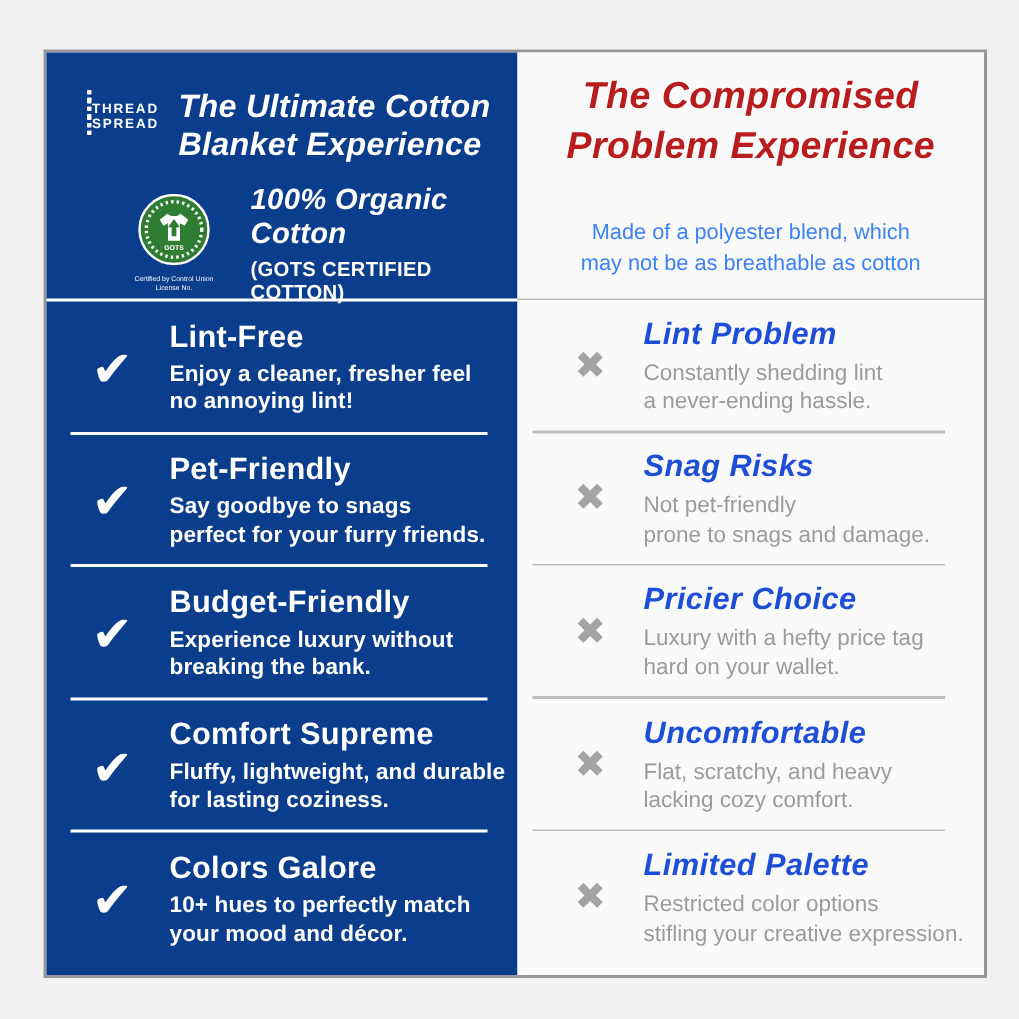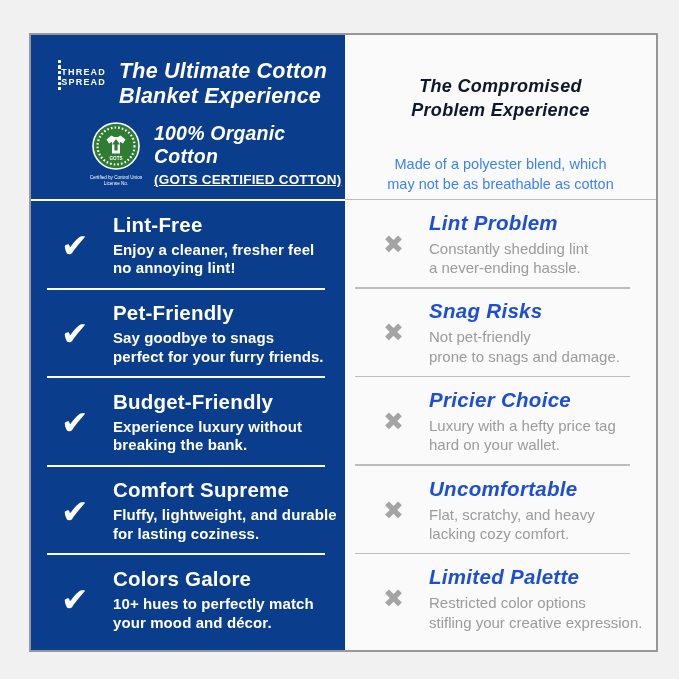--- a/index.html
+++ b/index.html
@@ -26,44 +26,44 @@
     box-sizing:border-box;
     display:flex;flex-direction:column;
   }
   .l-header{height:164px;box-sizing:border-box;position:relative;}
   .brand-row{display:flex;align-items:flex-start;padding:22px 10px 0 27px;gap:13px;}
   .logo-block{display:flex;align-items:center;width:48px;flex:0 0 48px;padding-top:3px;}
   .logo-bars{display:flex;flex-direction:column;gap:2px;width:40px;}
   .logo-bars i{display:block;height:3.4px;background:#ffffff;border-radius:0.5px;}
   .brand-name{margin-top:4px;font-size:9px;font-weight:bold;letter-spacing:1.2px;line-height:1.15;text-align:center;white-space:nowrap;}
   .main-title{font-size:21.5px;font-weight:bold;font-style:italic;line-height:1.16;padding-top:2px;letter-spacing:.2px;}
-  .gots-row{display:flex;align-items:center;margin:13px 0 0 58px;gap:11px;justify-content:flex-end;}
+  .gots-row{display:flex;align-items:center;margin:13px 0 0 58px;gap:24px;justify-content:flex-end;}
   .gots-badge{width:54px;flex:0 0 54px;text-align:center;}
   .cert-small{font-size:4.6px;line-height:1.35;margin-top:1px;color:#ffffff;}
   .gots-h{font-size:19.5px;font-weight:bold;font-style:italic;letter-spacing:.2px;}
-  .gots-s{font-size:13.5px;font-weight:bold;margin-top:4px;letter-spacing:.2px;text-decoration:underline;}
+  .gots-s{font-size:13.5px;font-weight:bold;margin-top:4px;letter-spacing:.2px;}
   .l-items{flex:1;display:flex;flex-direction:column;border-top:2px solid #fdfdfd;}
   .l-item{
     height:88.6px;box-sizing:border-box;
     display:flex;align-items:center;
     padding-left:26px;position:relative;
   }
   .l-item:not(:last-child)::after{
     content:"";position:absolute;bottom:0;left:16px;right:20px;height:2px;background:#fdfdfd;
   }
   .check{width:56px;flex:0 0 56px;font-size:33px;line-height:1;color:#ffffff;text-align:left;padding-left:4px;box-sizing:border-box;}
   .l-title{font-size:20.5px;font-weight:bold;margin-bottom:4px;letter-spacing:.2px;}
   .l-desc{font-size:15px;font-weight:600;line-height:1.25;letter-spacing:.1px;}
   
   .right{
     flex:1;background:#fafafa;color:#9b9b9b;
     display:flex;flex-direction:column;box-sizing:border-box;
   }
   .r-header{height:164px;box-sizing:border-box;text-align:center;}
-  .r-title{padding-top:40px;font-size:18px;font-weight:bold;font-style:italic;line-height:1.32;color:#0f172a;letter-spacing:.3px;}
+  .r-title{padding-top:13px;font-size:25px;font-weight:bold;font-style:italic;line-height:1.32;color:#b91c1c;letter-spacing:.3px;}
   .r-sub{margin-top:31px;font-size:14.5px;line-height:1.42;color:#3b82f6;}
   .r-items{flex:1;display:flex;flex-direction:column;border-top:1.5px solid #bdbdbd;}
   .r-item{
     height:88.6px;box-sizing:border-box;
     display:flex;align-items:center;
     padding-left:38px;position:relative;
   }
   .r-item:not(:last-child)::after{
     content:"";position:absolute;bottom:0;left:10px;right:26px;height:1.5px;background:#bdbdbd;
   }

